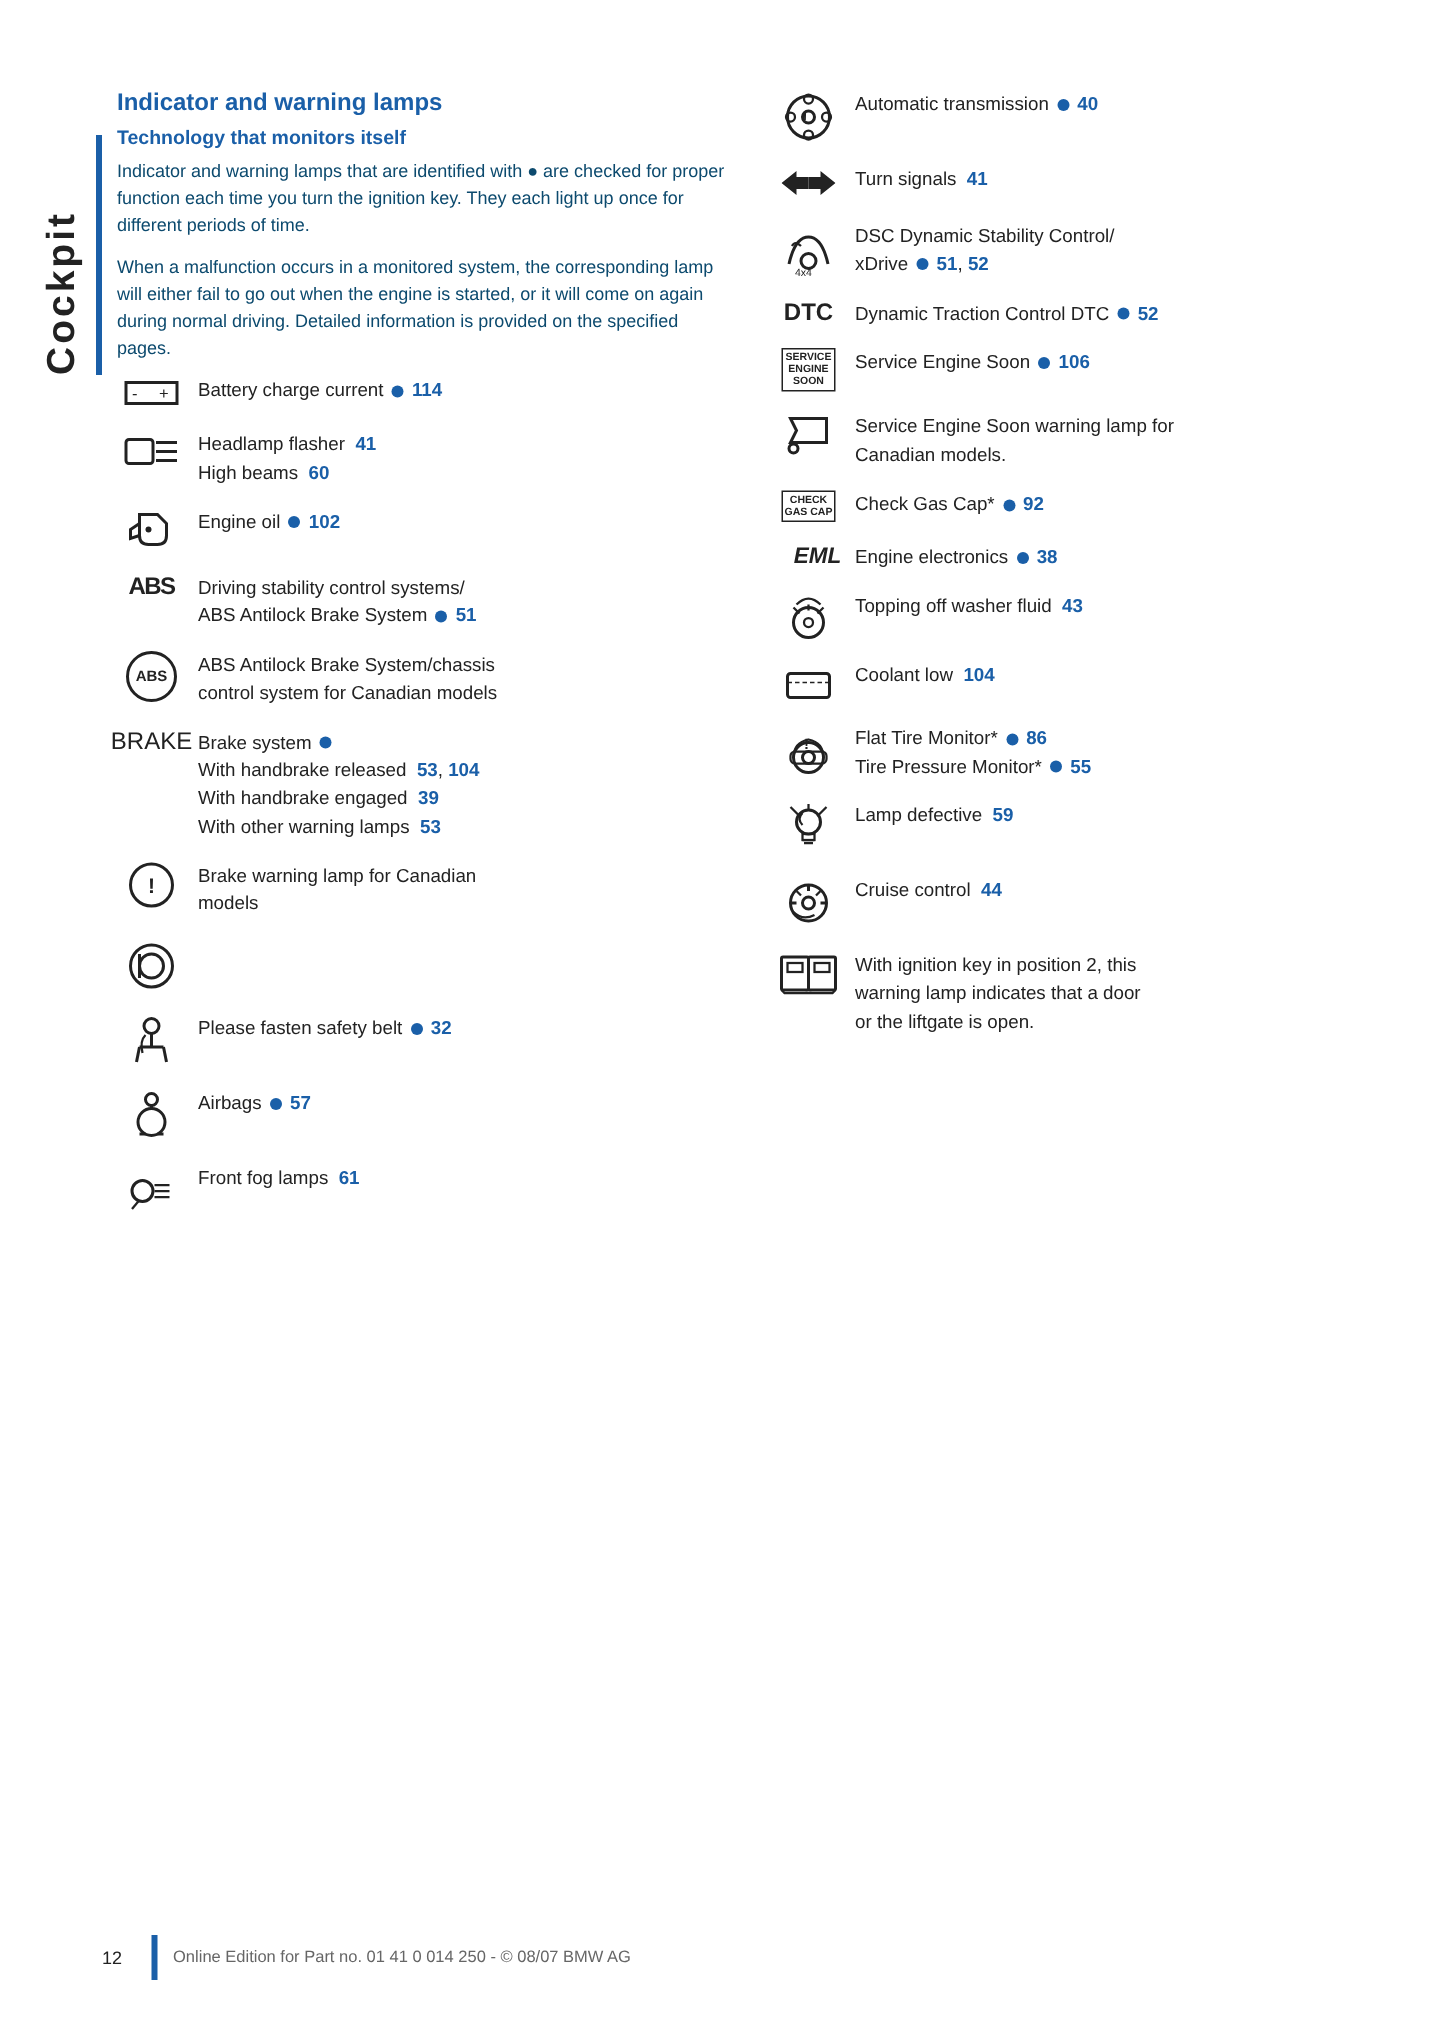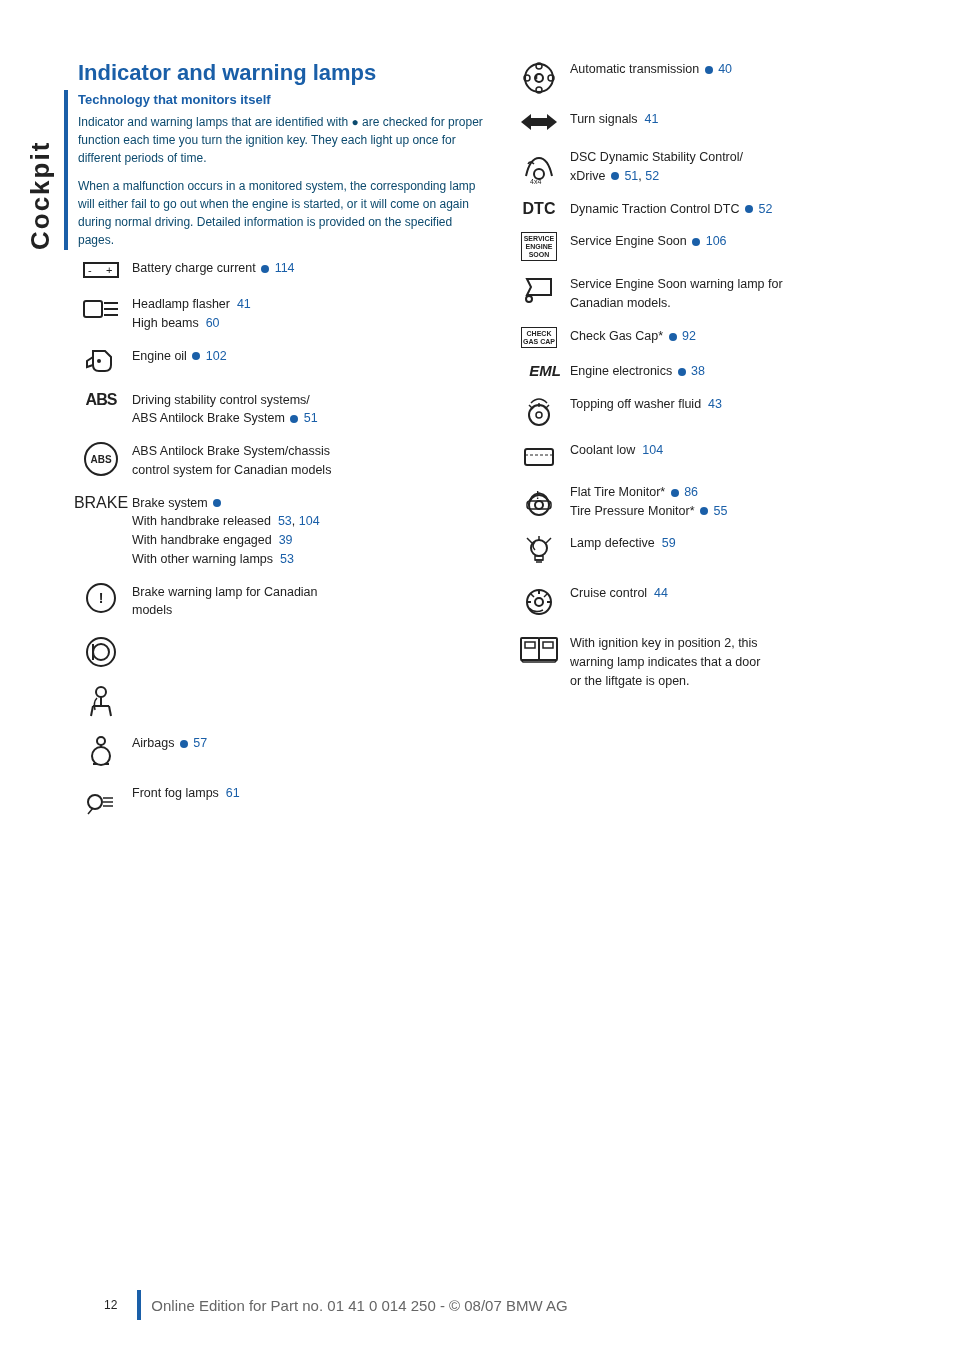--- a/index.html
+++ b/index.html
@@ -57,21 +57,21 @@
     }
 
     .right-column {
       flex: 1;
       min-width: 0;
       padding-top: 0;
     }
 
     .section-title {
       color: #1a5fa8;
-      font-size: 22px;
+      font-size: 16px;
       font-weight: bold;
       margin-bottom: 6px;
     }
 
     .subsection-title {
       color: #1a5fa8;
       font-size: 13px;
       font-weight: bold;
       margin-bottom: 6px;
     }
@@ -93,21 +93,21 @@
     .item-text {
       flex: 1;
       font-size: 12.5px;
       line-height: 1.5;
       color: #222;
     }
 
     .item-text a, .page-link {
       color: #1a5fa8;
       text-decoration: none;
-      font-weight: normal;
+      font-weight: bold;
     }
 
     .dot-blue {
       display: inline-block;
       width: 8px;
       height: 8px;
       background: #1a5fa8;
       border-radius: 50%;
       margin: 0 2px;
       vertical-align: middle;
@@ -179,39 +179,39 @@
       margin-left: 12px;
     }
 
     .footer {
       position: absolute;
       bottom: 30px;
       left: 0;
       right: 0;
       display: flex;
       align-items: center;
-      padding: 0 30px 0 104px;
+      padding: 0 30px 0 68px;
       gap: 10px;
     }
 
     .footer-page {
       font-size: 12px;
       color: #222;
       margin-right: 10px;
     }
 
     .footer-bar {
       width: 4px;
       height: 30px;
       background: #1a5fa8;
       flex-shrink: 0;
     }
 
     .footer-text {
-      font-size: 15px;
+      font-size: 11px;
       color: #666;
     }
 
     .icon-wrap {
       width: 46px;
       min-width: 46px;
       display: flex;
       align-items: center;
       justify-content: center;
     }
@@ -324,20 +324,23 @@
       <div class="item-row">
         <div class="icon-wrap">
           <svg width="36" height="36" viewBox="0 0 36 36">
             <circle cx="18" cy="8" r="5" fill="none" stroke="#222" stroke-width="2"></circle>
             <line x1="18" y1="13" x2="18" y2="22" stroke="#222" stroke-width="2"></line>
             <line x1="10" y1="22" x2="26" y2="22" stroke="#222" stroke-width="2"></line>
             <line x1="10" y1="22" x2="8" y2="32" stroke="#222" stroke-width="2"></line>
             <line x1="26" y1="22" x2="28" y2="32" stroke="#222" stroke-width="2"></line>
             <path d="M14,14 Q10,18 12,26" fill="none" stroke="#222" stroke-width="1.5"></path>
           </svg>
+        </div>
+        <div class="item-text">
+          Please fasten safety belt <span class="dot-blue"></span> <span class="page-link">32</span>
         </div>
       </div>
 
       <div class="item-row">
         <div class="icon-wrap">
           <svg width="36" height="36" viewBox="0 0 36 36">
             <circle cx="18" cy="7" r="4" fill="none" stroke="#222" stroke-width="2"></circle>
             <circle cx="18" cy="22" r="9" fill="none" stroke="#222" stroke-width="2"></circle>
             <line x1="18" y1="11" x2="18" y2="13" stroke="#222" stroke-width="2"></line>
             <line x1="10" y1="30" x2="14" y2="30" stroke="#222" stroke-width="2"></line>

